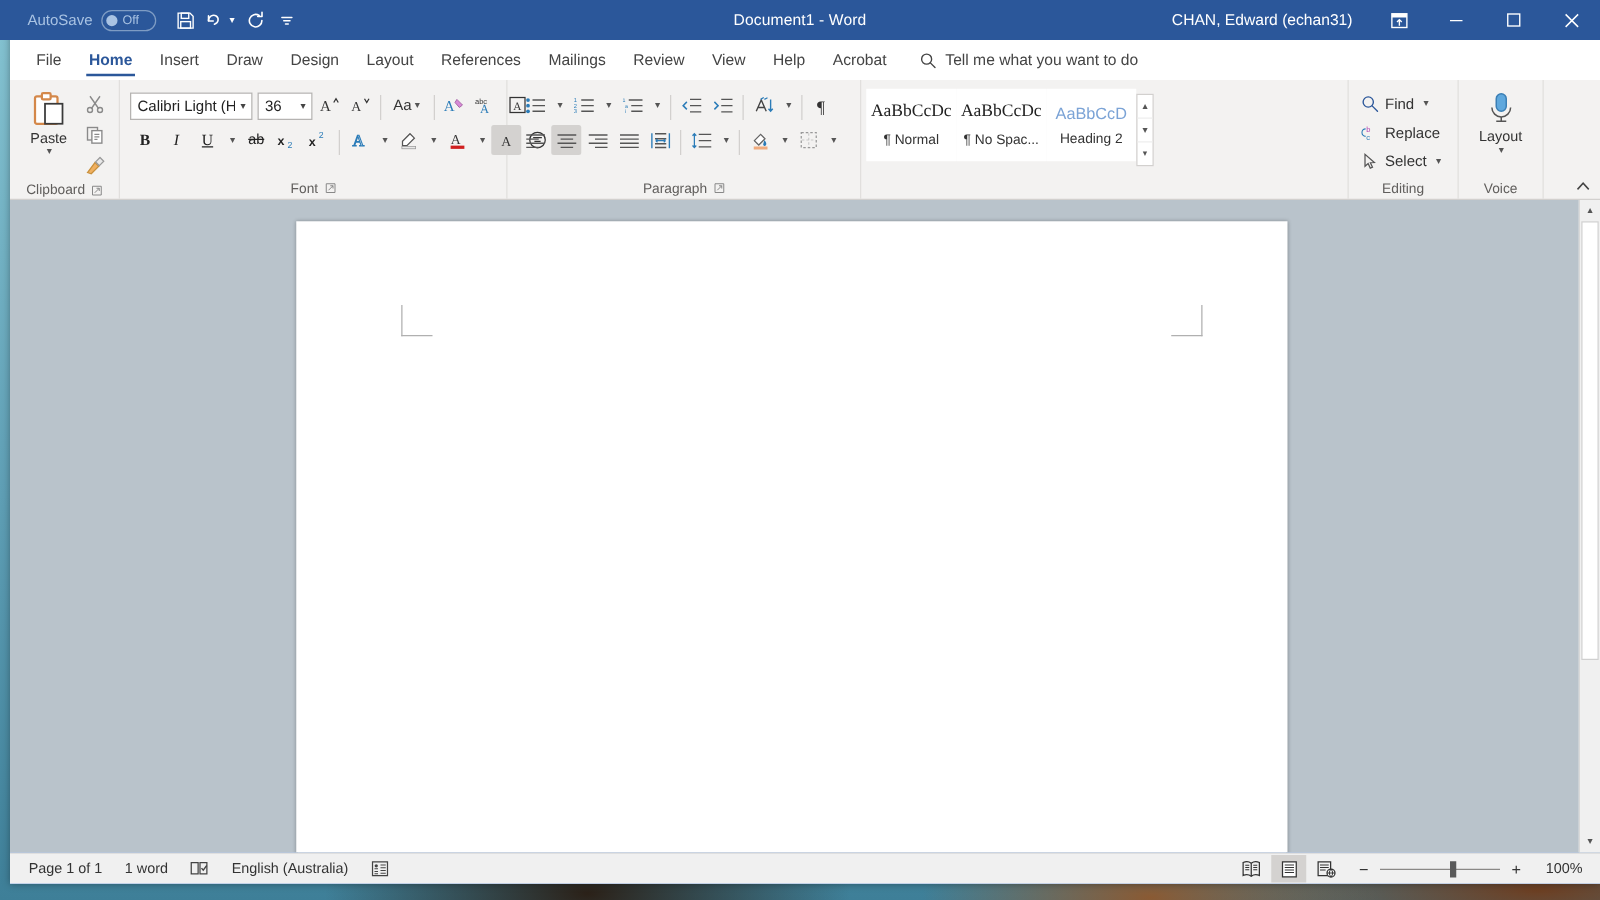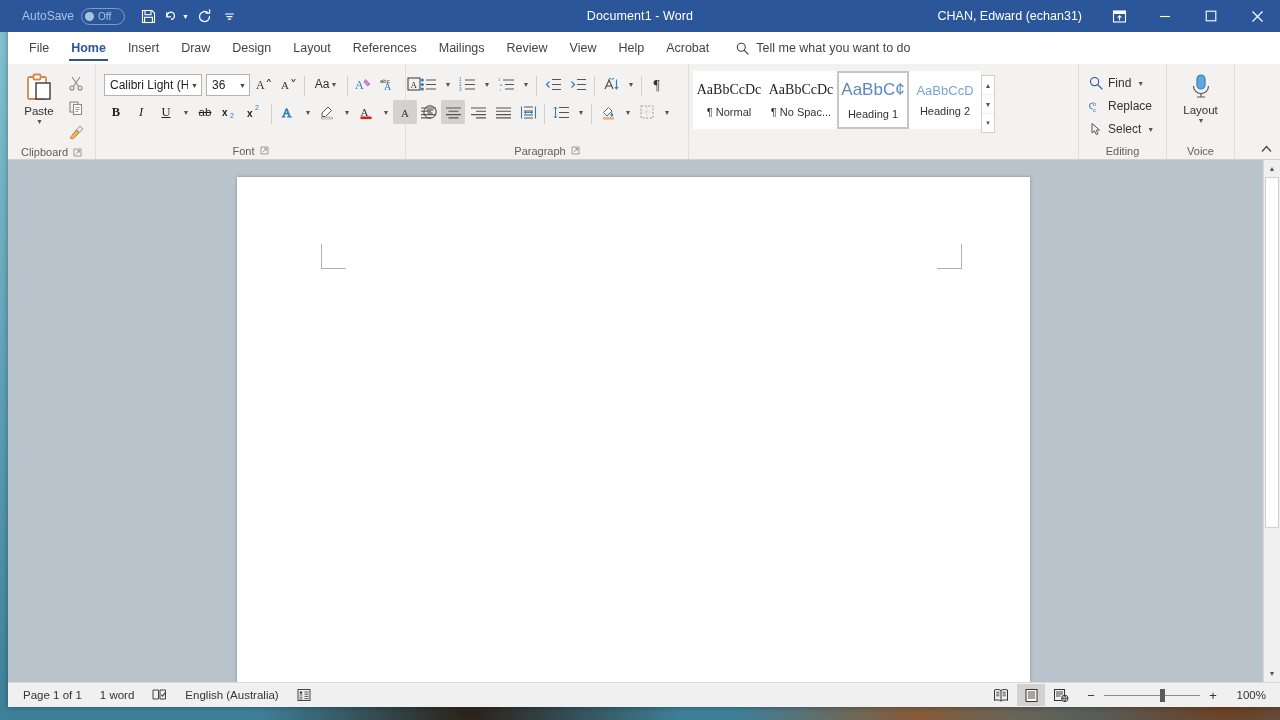--- a/index.html
+++ b/index.html
@@ -597,24 +597,20 @@
     <div class="group" style="width:390px">
       <div class="gbody styles">
         <div class="stile">
           <span class="spreview" style="font-family:'Liberation Serif',serif;color:#222">AaBbCcDc</span>
           <span class="sname">¶ Normal</span>
         </div>
         <div class="stile">
           <span class="spreview" style="font-family:'Liberation Serif',serif;color:#222">AaBbCcDc</span>
           <span class="sname">¶ No Spac...</span>
         </div>
-        <div class="stile sel">
-          <span class="spreview" style="font-size:17px;color:#5b87c5">AaBbC¢</span>
-          <span class="sname">Heading 1</span>
-        </div>
         <div class="stile">
           <span class="spreview" style="font-size:13px;color:#7ba3d6">AaBbCcD</span>
           <span class="sname">Heading 2</span>
         </div>
         <div class="sscroll">
           <div>▲</div>
           <div>▼</div>
           <div>▾</div>
         </div>
       </div>

